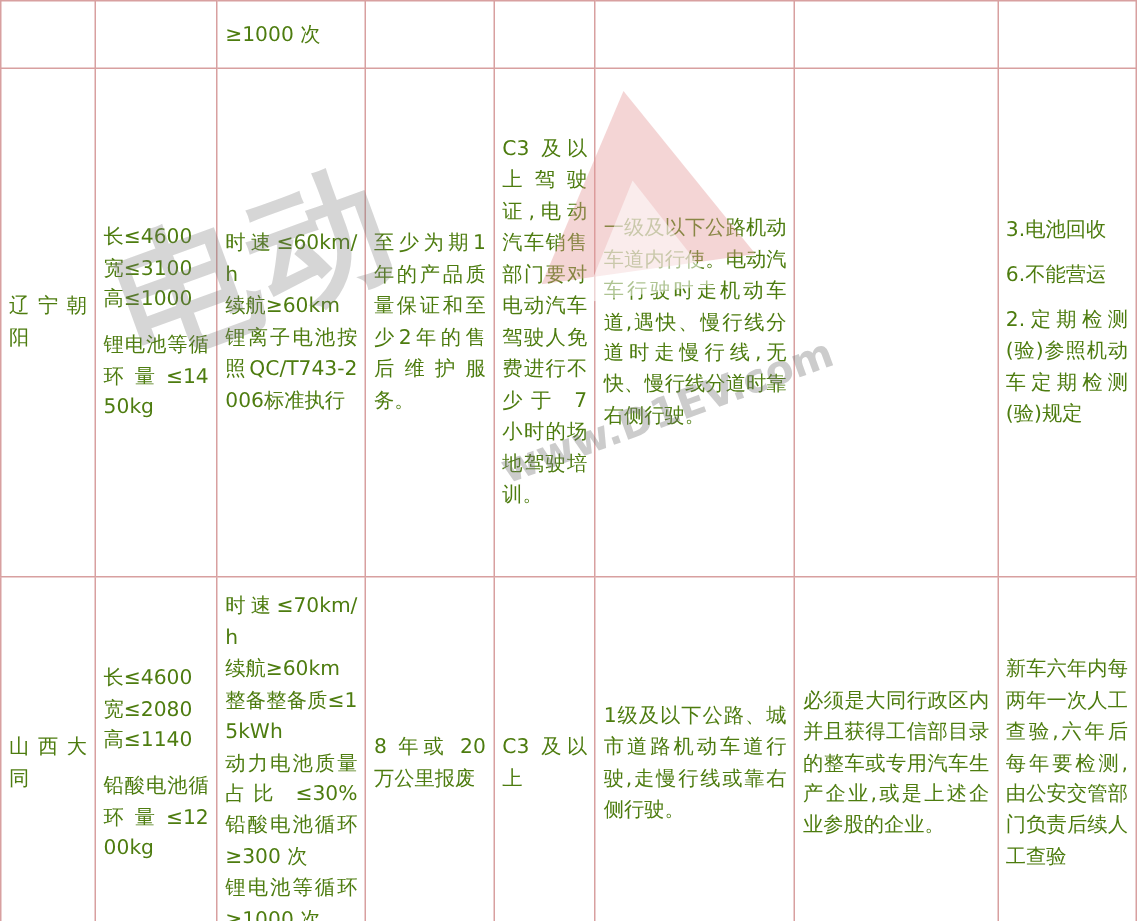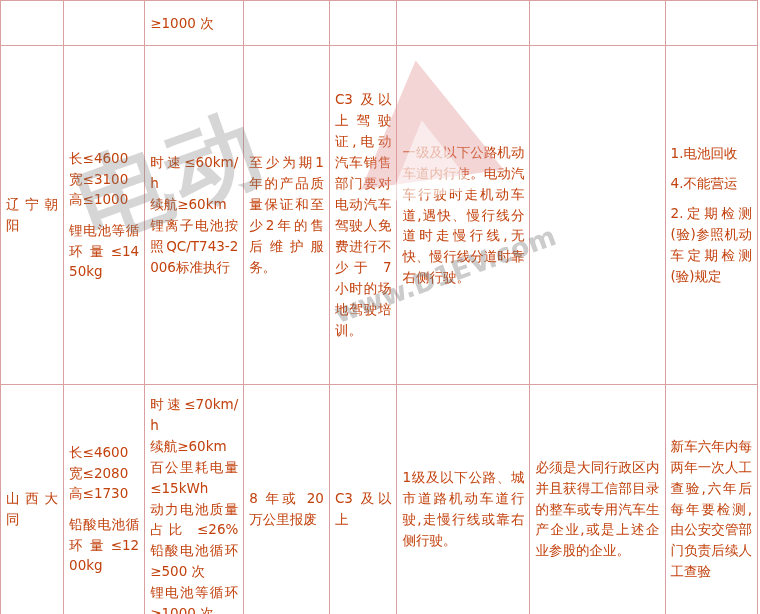--- a/index.html
+++ b/index.html
@@ -26,21 +26,21 @@
     width: 758px;
     margin: 0;
     table-layout: fixed;
   }
   table.doc-table td {
     border: 1px solid #d8a0a0;
     vertical-align: middle;
     padding: 4px 5px;
     font-size: 13.5px;
     line-height: 1.55;
-    color: #c2410c;
+    color: #4d7c0f;
     text-align: justify;
     text-justify: inter-ideograph;
     word-break: break-all;
   }
   td.c-region {
     text-align: center;
     font-size: 14px;
     line-height: 1.7;
     margin-left: 48px;
   }
@@ -153,41 +153,41 @@
         <td>
             <div>时速≤60km/h</div>
             <div>续航≥60km</div>
             <div>锂离子电池按照QC/T743-2006标准执行</div>
           </td>
         <td>至少为期1年的产品质量保证和至少2年的售后维护服务。</td>
         <td>C3 及以上驾驶证,电动汽车销售部门要对电动汽车驾驶人免费进行不少于 7 小时的场地驾驶培训。</td>
         <td>一级及以下公路机动车道内行使。电动汽车行驶时走机动车道,遇快、慢行线分道时走慢行线,无快、慢行线分道时靠右侧行驶。</td>
         <td></td>
         <td>
-            <div>1.电池回收</div>
-            <div style="font-size: 6px;">&nbsp;</div>
-            <div>4.不能营运</div>
+            <div>3.电池回收</div>
+            <div style="font-size: 6px;">&nbsp;</div>
+            <div>6.不能营运</div>
             <div style="font-size: 6px;">&nbsp;</div>
             <div>2.定期检测(验)参照机动车定期检测(验)规定</div>
           </td>
       </tr>
       <tr class="row-bot">
         <td class="c-region">山西大同</td>
         <td class="c-center">
             <div>长≤4600</div>
             <div>宽≤2080</div>
-            <div>高≤1730</div>
+            <div>高≤1140</div>
             <div style="font-size: 6px;">&nbsp;</div>
             <div>铅酸电池循环 量 ≤1200kg</div>
           </td>
         <td>
             <div>时速≤70km/h</div>
             <div>续航≥60km</div>
-            <div>百公里耗电量≤15kWh</div>
-            <div>动力电池质量占比 ≤26% 铅酸电池循环≥500 次</div>
+            <div>整备整备质≤15kWh</div>
+            <div>动力电池质量占比 ≤30% 铅酸电池循环≥300 次</div>
             <div>锂电池等循环≥1000 次</div>
           </td>
         <td>8 年或 20 万公里报废</td>
         <td>C3 及以上</td>
         <td>1级及以下公路、城市道路机动车道行驶,走慢行线或靠右侧行驶。</td>
         <td>必须是大同行政区内并且获得工信部目录的整车或专用汽车生产企业,或是上述企业参股的企业。</td>
         <td>新车六年内每两年一次人工查验,六年后每年要检测,由公安交管部门负责后续人工查验</td>
       </tr>
     </tbody>
   </table>

